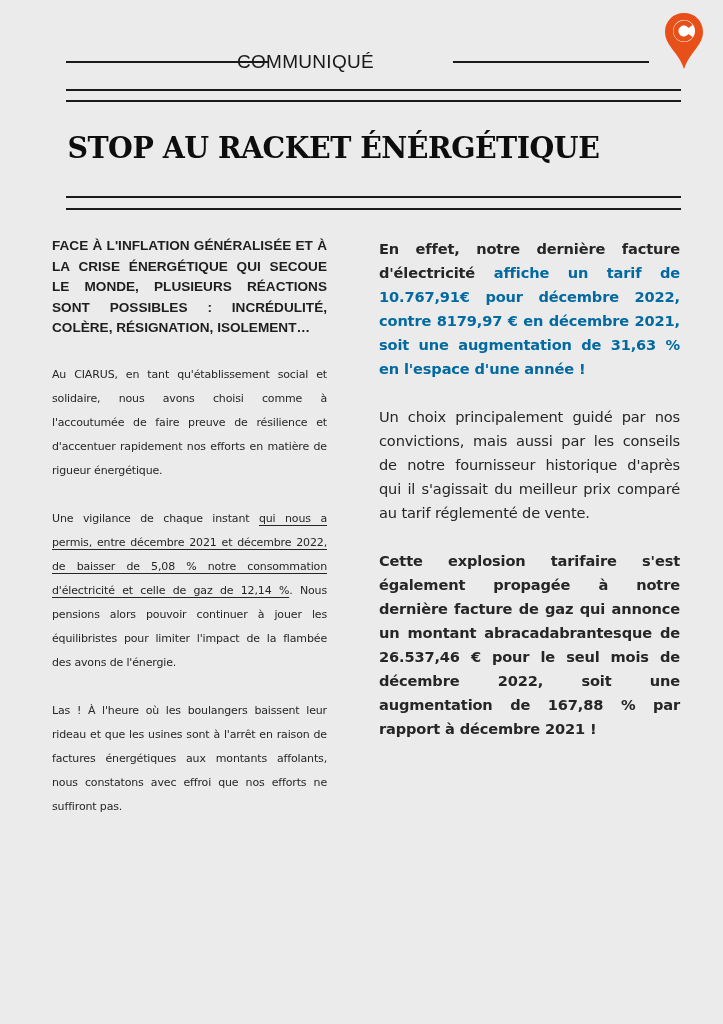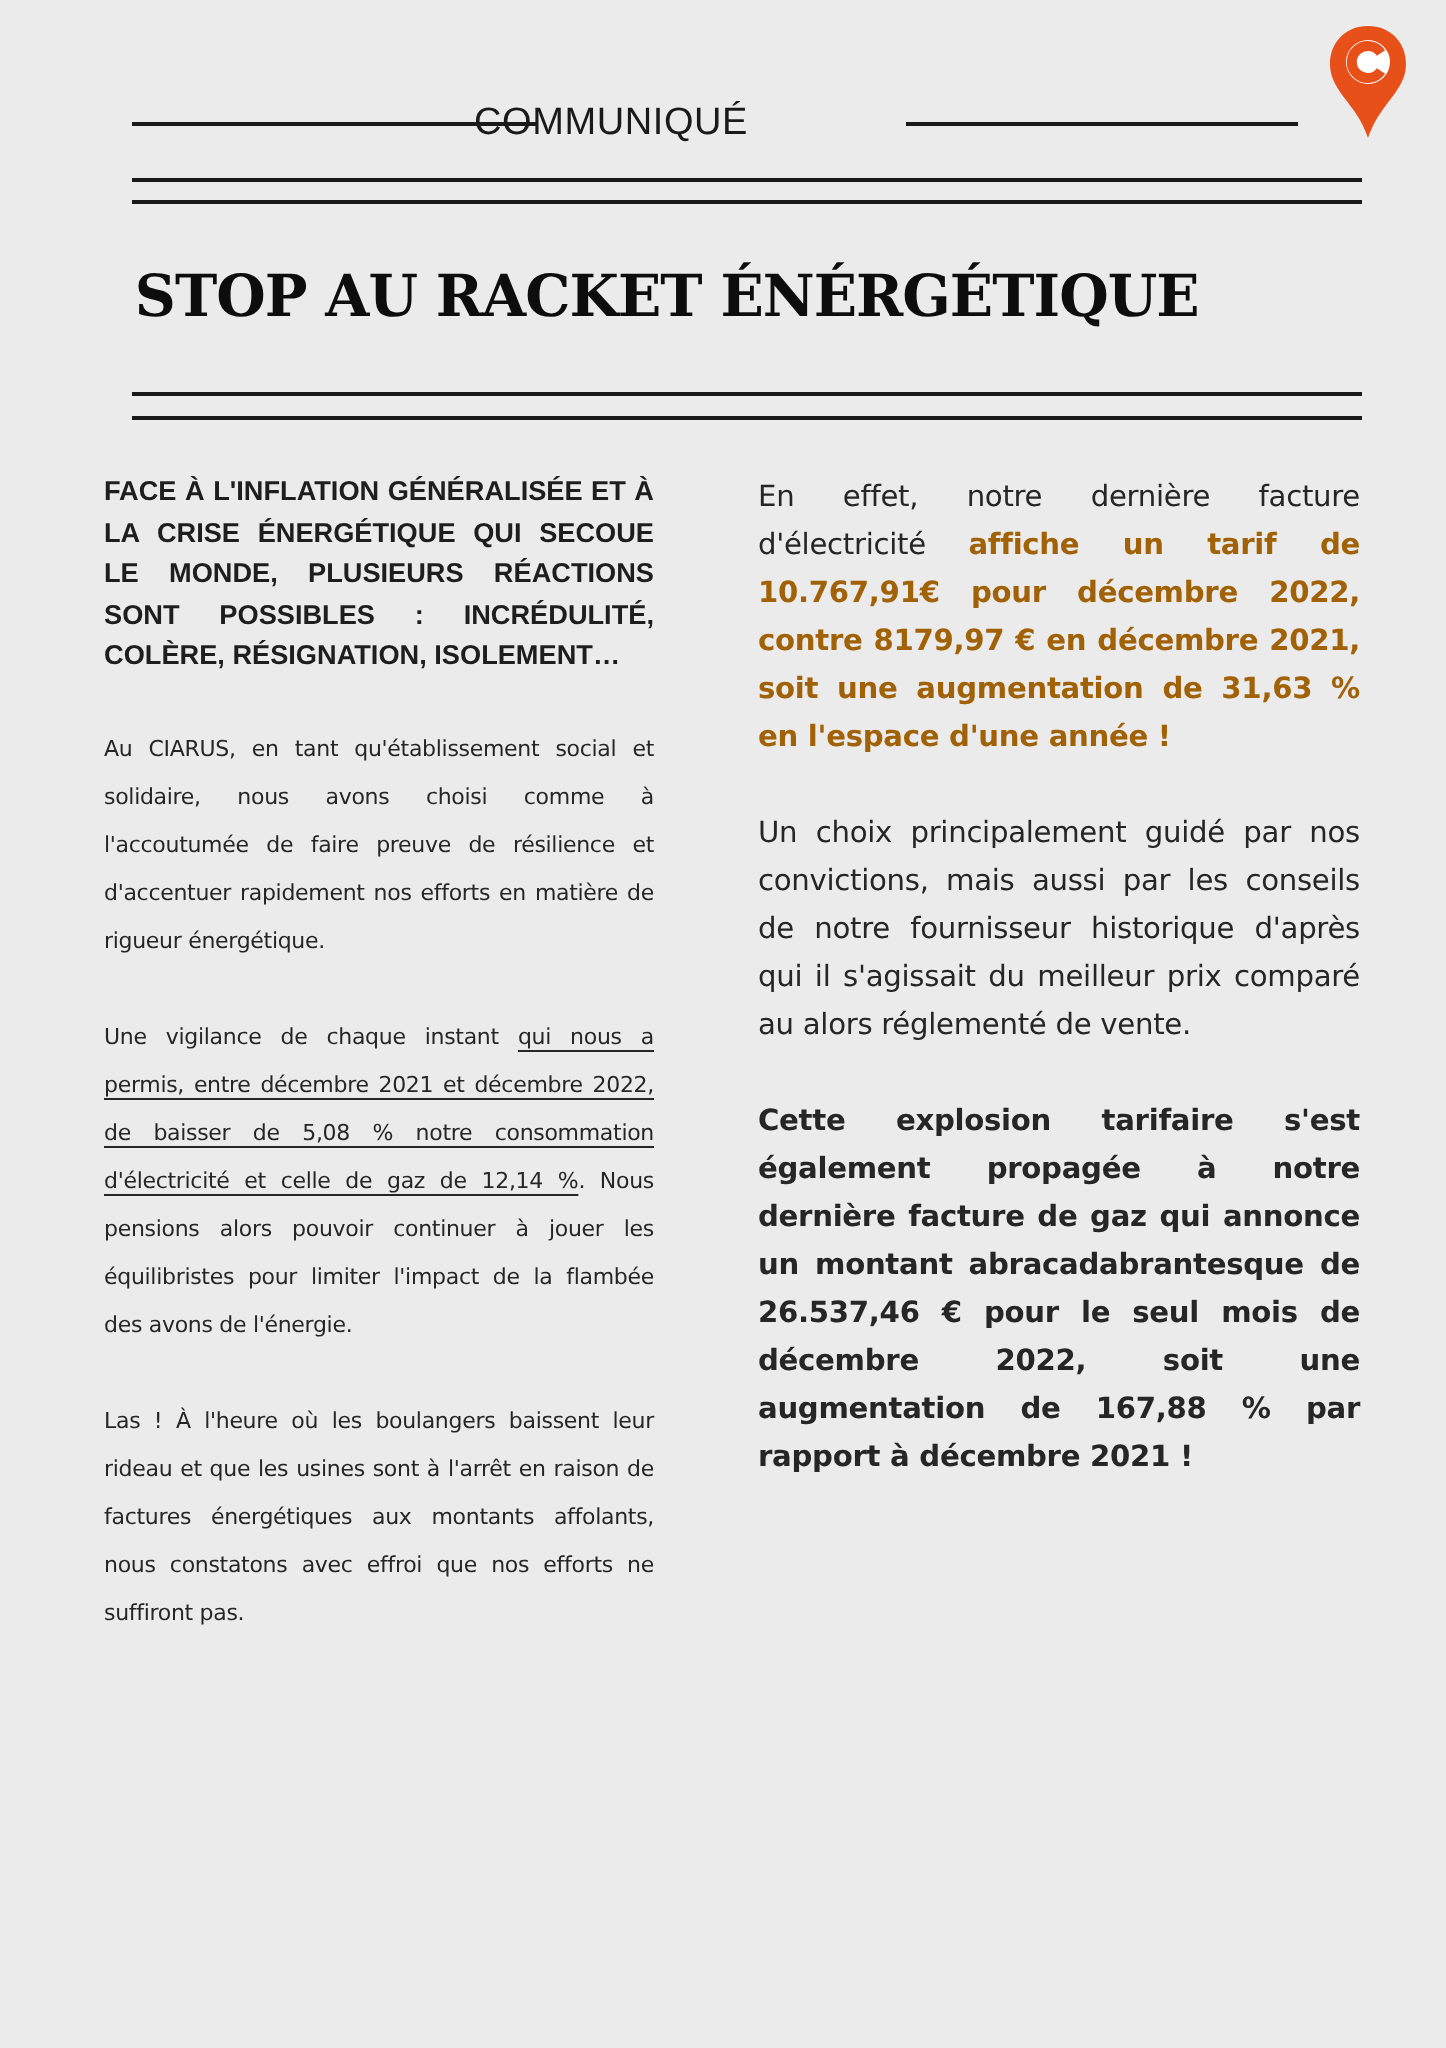--- a/index.html
+++ b/index.html
@@ -76,22 +76,22 @@
     }
     p.body {
       font-family: "DejaVu Sans", sans-serif;
       font-size: 11px;
       line-height: 24px;
       margin: 0 0 24px 0;
       letter-spacing: -0.15px;
       color: #262626;
     }
     .col-right p.body { font-size: 14.6px; }
-    .bold { font-weight: normal; }
-    .orange { color: #a16207; font-weight: bold; }
+    .bold { font-weight: bold; }
+    .orange { color: #0369a1; font-weight: bold; }
     .u { text-decoration: underline; text-underline-offset: 3px; }
   </style>
 </head>
 <body>
 
 <div class="hline" style="left:66px; top:61px; width:203px;"></div>
 <div class="hline" style="left:453px; top:61px; width:196px;"></div>
 <div class="kicker"><span>COMMUNIQUÉ</span></div>
 
 <svg class="logo" viewBox="0 0 40 58">
@@ -110,15 +110,15 @@
 
 <div class="col col-left">
   <div class="lead">FACE À L'INFLATION GÉNÉRALISÉE ET À LA CRISE ÉNERGÉTIQUE QUI SECOUE LE MONDE, PLUSIEURS RÉACTIONS SONT POSSIBLES : INCRÉDULITÉ, COLÈRE, RÉSIGNATION, ISOLEMENT…</div>
   <p class="body">Au CIARUS, en tant qu'établissement social et solidaire, nous avons choisi comme à l'accoutumée de faire preuve de résilience et d'accentuer rapidement nos efforts en matière de rigueur énergétique.</p>
   <p class="body"><span>Une vigilance de chaque instant </span><span class="u">qui nous a permis, entre décembre 2021 et décembre 2022, de baisser de 5,08 % notre consommation d'électricité et celle de gaz de 12,14 %</span><span>. Nous pensions alors pouvoir continuer à jouer les équilibristes pour limiter l'impact de la flambée des avons de l'énergie.</span></p>
   <p class="body">Las ! À l'heure où les boulangers baissent leur rideau et que les usines sont à l'arrêt en raison de factures énergétiques aux montants affolants, nous constatons avec effroi que nos efforts ne suffiront pas.</p>
 </div>
 
 <div class="col col-right">
   <p class="body"><span class="bold">En effet, notre dernière facture d'électricité </span><span class="orange">affiche un tarif de 10.767,91€ pour décembre 2022, contre 8179,97 € en décembre 2021, soit une augmentation de 31,63 % en l'espace d'une année !</span></p>
-  <p class="body">Un choix principalement guidé par nos convictions, mais aussi par les conseils de notre fournisseur historique d'après qui il s'agissait du meilleur prix comparé au alors réglementé de vente.</p>
+  <p class="body">Un choix principalement guidé par nos convictions, mais aussi par les conseils de notre fournisseur historique d'après qui il s'agissait du meilleur prix comparé au tarif réglementé de vente.</p>
   <p class="body orange">Cette explosion tarifaire s'est également propagée à notre dernière facture de gaz qui annonce un montant abracadabrantesque de 26.537,46 € pour le seul mois de décembre 2022, soit une augmentation de 167,88 % par rapport à décembre 2021 !</p>
 </div>
 
 </body></html>

